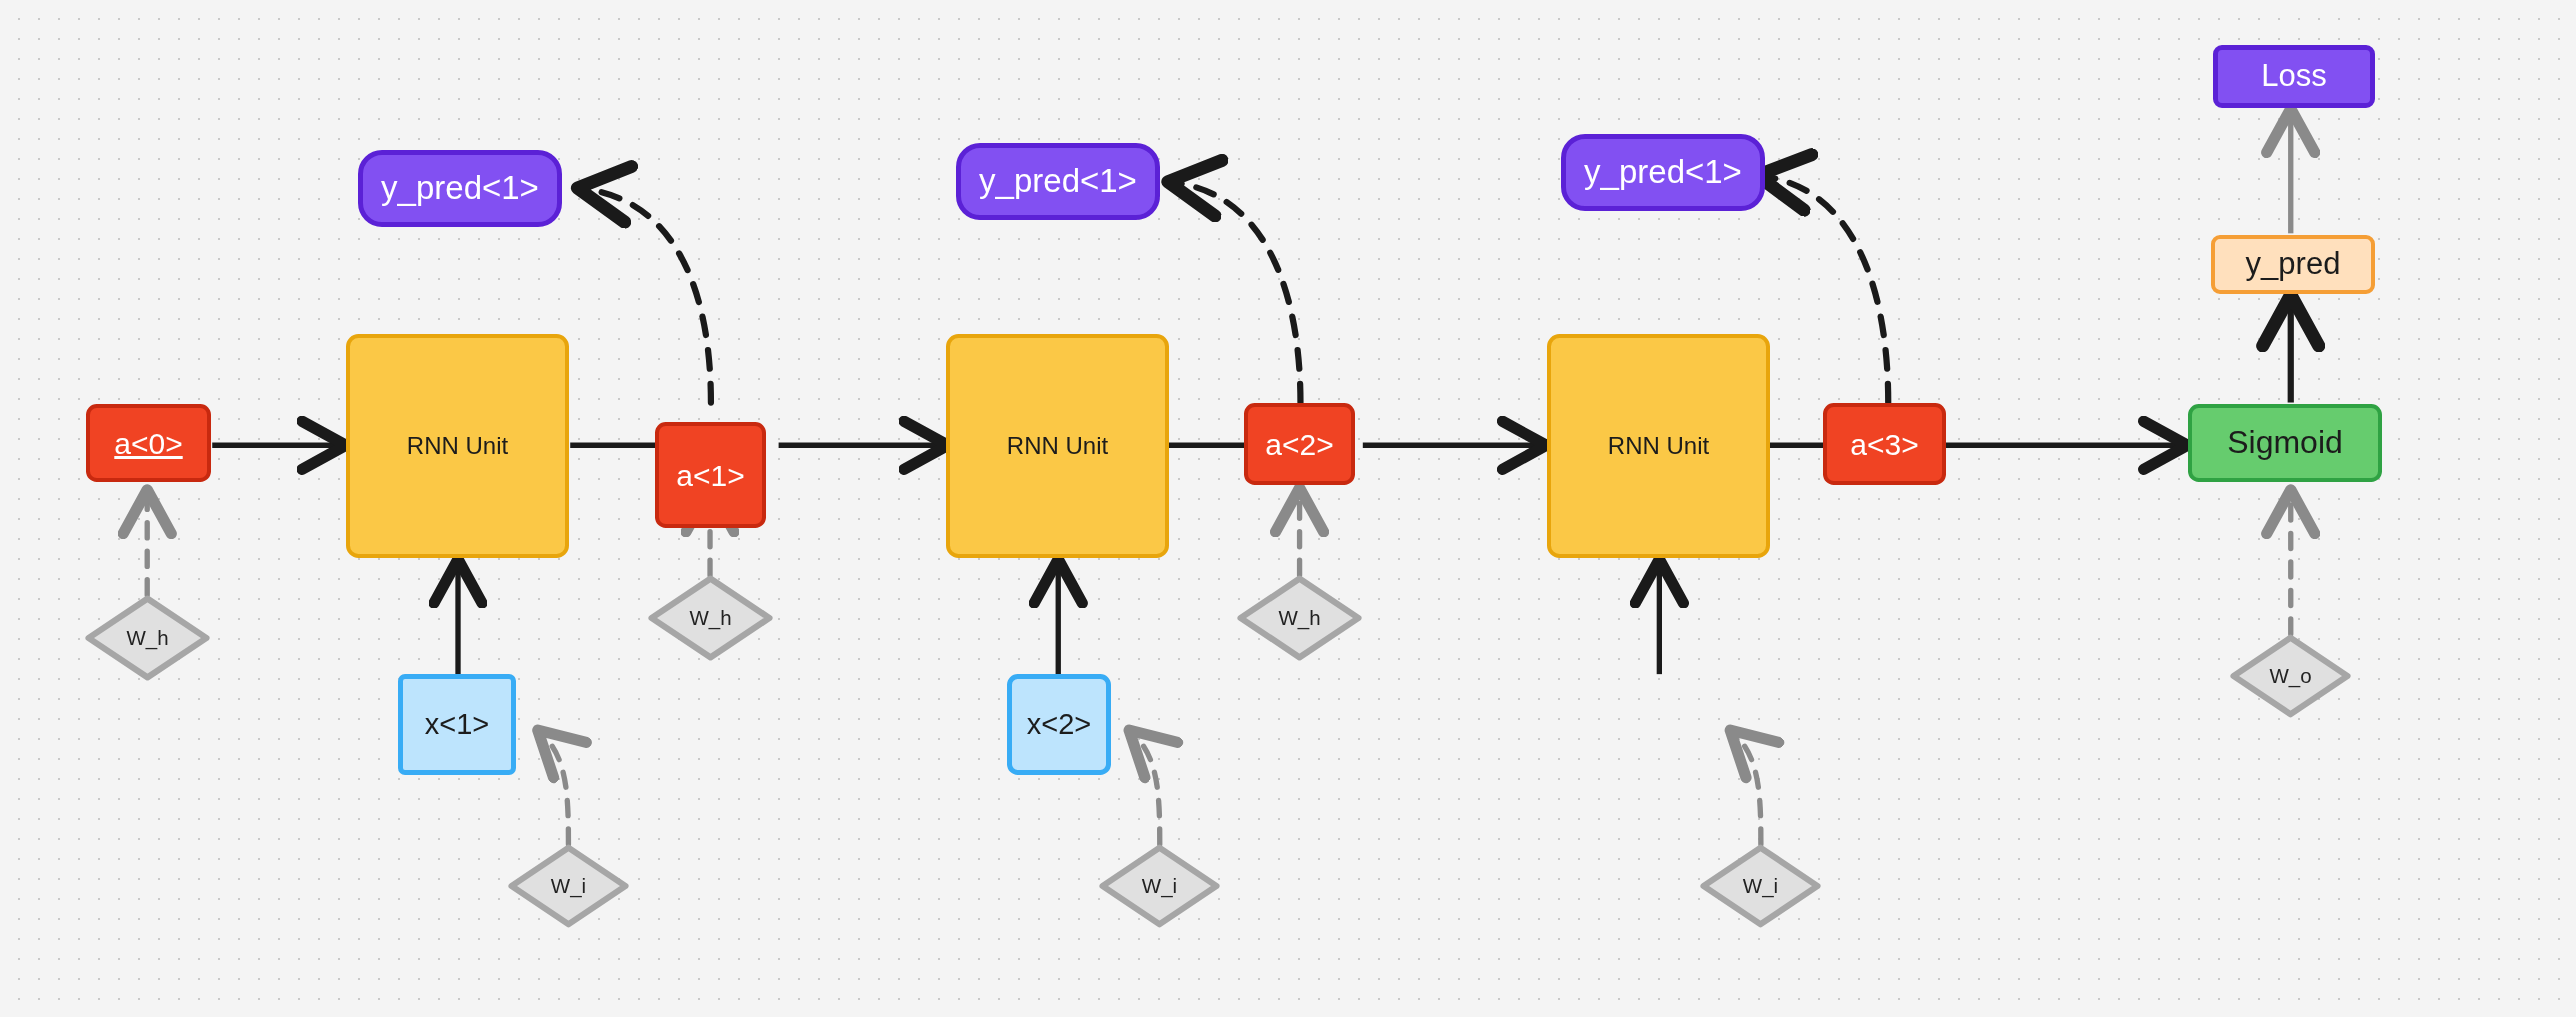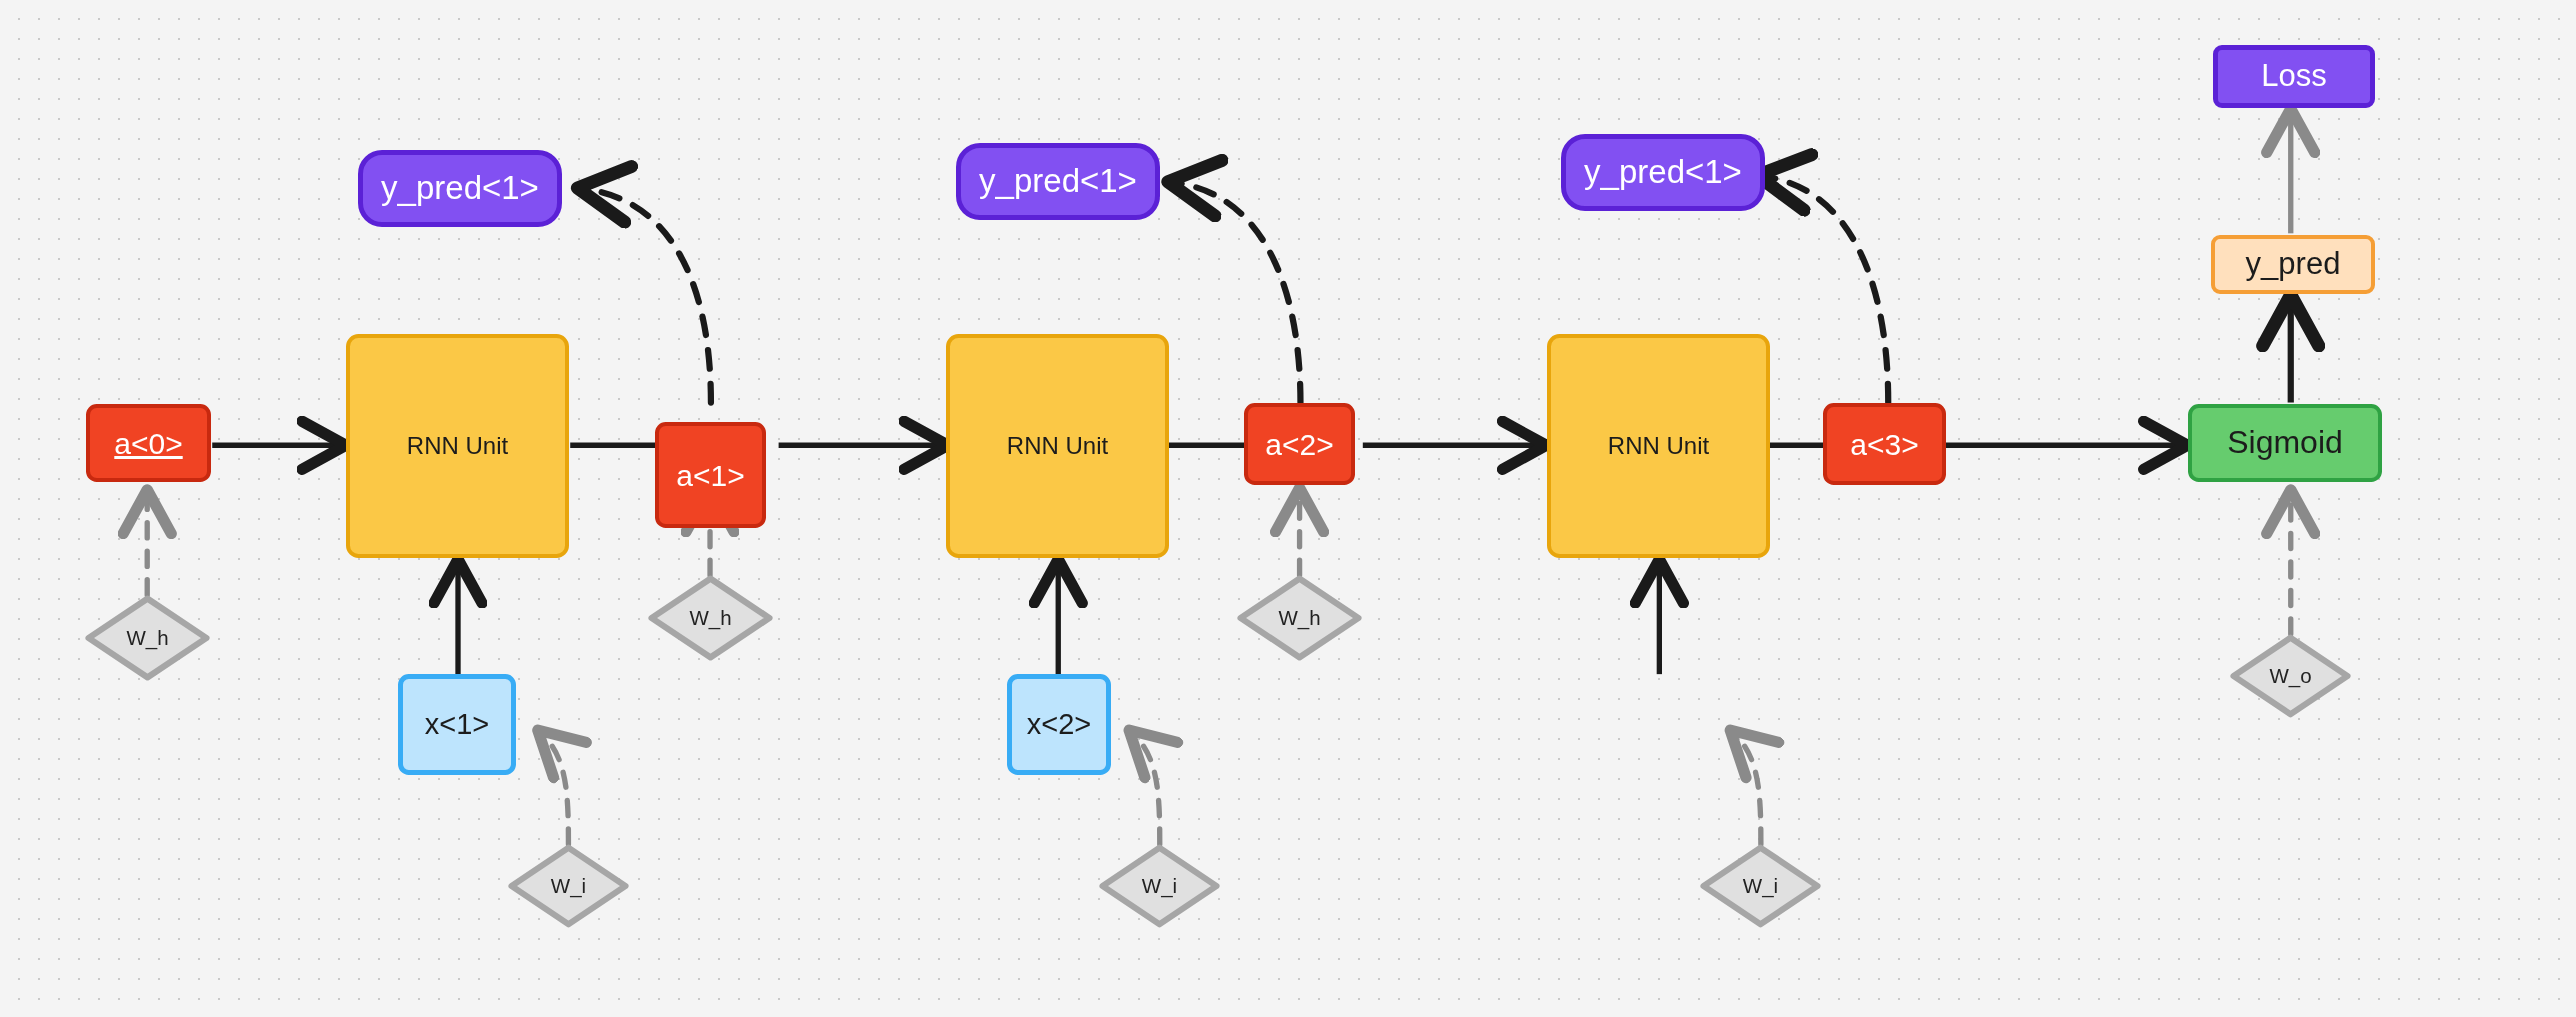--- a/index.html
+++ b/index.html
@@ -143,21 +143,21 @@
   <div class="node n-ypred" style="left:358px;top:150px;width:204px;height:77px;">
     <span>y_pred&lt;1&gt;</span>
   </div>
   <div class="node n-ypred" style="left:956px;top:143px;width:204px;height:77px;">
     <span>y_pred&lt;1&gt;</span>
   </div>
   <div class="node n-ypred" style="left:1561px;top:134px;width:204px;height:77px;">
     <span>y_pred&lt;1&gt;</span>
   </div>
 
-  <div class="node n-input" style="left:398px;top:674px;width:118px;height:101px;">
+  <div class="node n-input" style="left:398px;top:674px;width:118px;height:101px;border-radius:7px;">
     <span>x&lt;1&gt;</span>
   </div>
   <div class="node n-input" style="left:1007px;top:674px;width:104px;height:101px;">
     <span>x&lt;2&gt;</span>
   </div>
 
   <div class="node n-sigmoid" style="left:2188px;top:404px;width:194px;height:78px;">
     <span>Sigmoid</span>
   </div>
   <div class="node n-ypredout" style="left:2211px;top:235px;width:164px;height:59px;">

